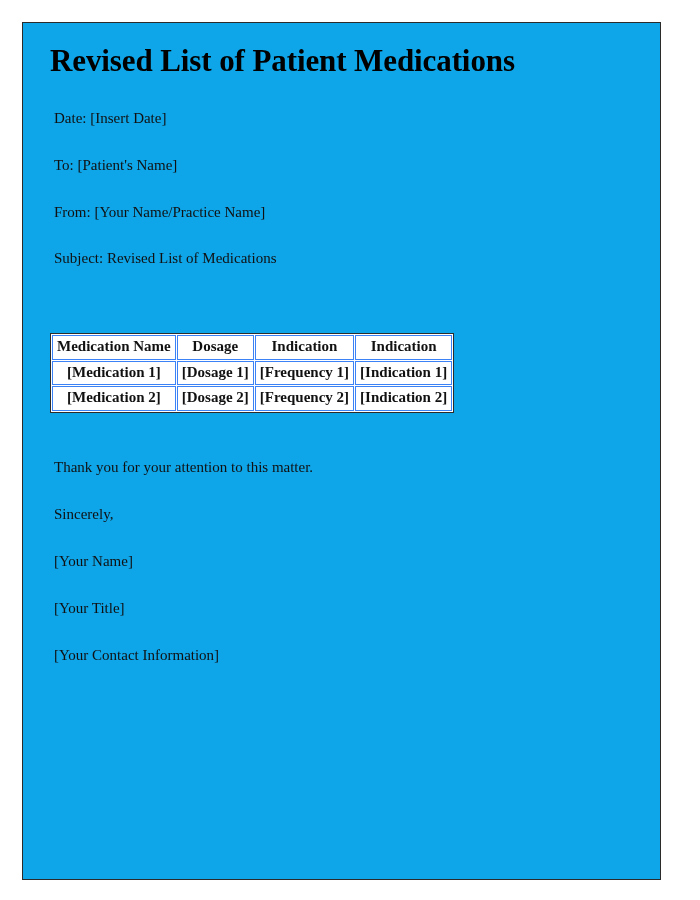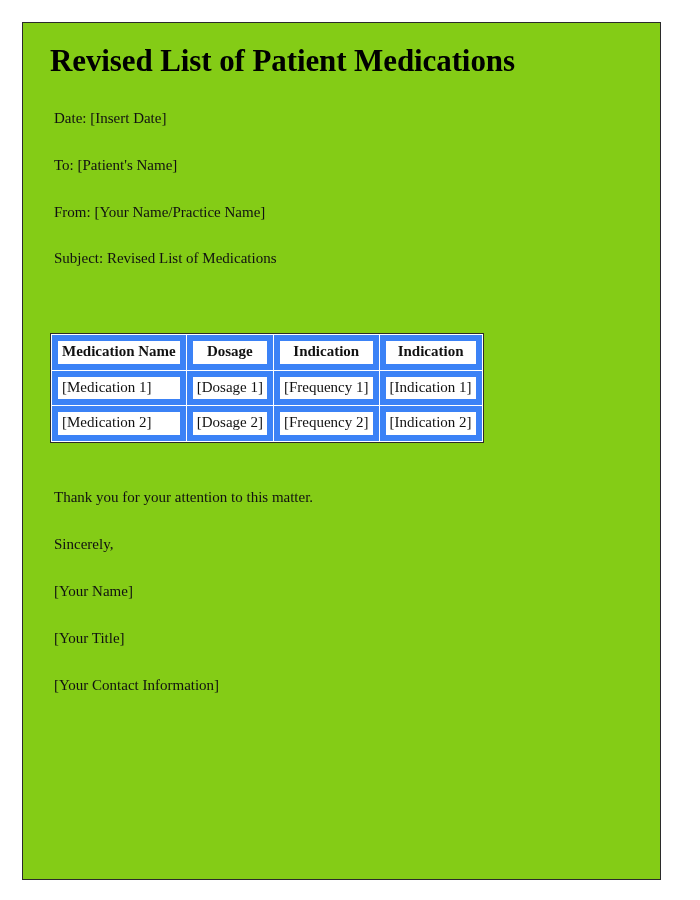--- a/index.html
+++ b/index.html
@@ -15,21 +15,21 @@
     overflow: hidden;
   }
   .page-frame {
     position: absolute;
     left: 22px;
     top: 22px;
     width: 639px;
     height: 858px;
     border: 1px solid #2b2b2b;
     box-sizing: border-box;
-    background: #84cc16;
+    background: #0ea5e9;
   }
   .page-content {
     position: absolute;
     left: 27px;
     top: 20px;
     right: 24px;
   }
   .doc-title {
     font-family: "Liberation Serif", "DejaVu Serif", serif;
     font-size: 31px;
@@ -57,35 +57,35 @@
     border-collapse: separate;
     border-spacing: 1px;
     border: 1px solid #2b2b2b;
     margin: 0;
     padding: 0;
     font-size: 15px;
     background: #ffffff;
   }
   table.med-table th,
   table.med-table td {
-    border: 6px solid #3b82f6;
+    border: 1px solid #3b82f6;
     padding: 1px 4px 2px 4px;
     font-size: 15px;
     line-height: 1.3;
     color: #111111;
     white-space: nowrap;
     background: #ffffff;
   }
   table.med-table th {
     font-weight: bold;
     text-align: center;
   }
   table.med-table td {
-    text-align: left;
-    font-weight: normal;
+    text-align: center;
+    font-weight: bold;
   }
 </style>
 </head>
 <body>
 
 <div class="page-frame">
   <div class="page-content">
 
     <h1 class="doc-title">Revised List of Patient Medications</h1>
 

